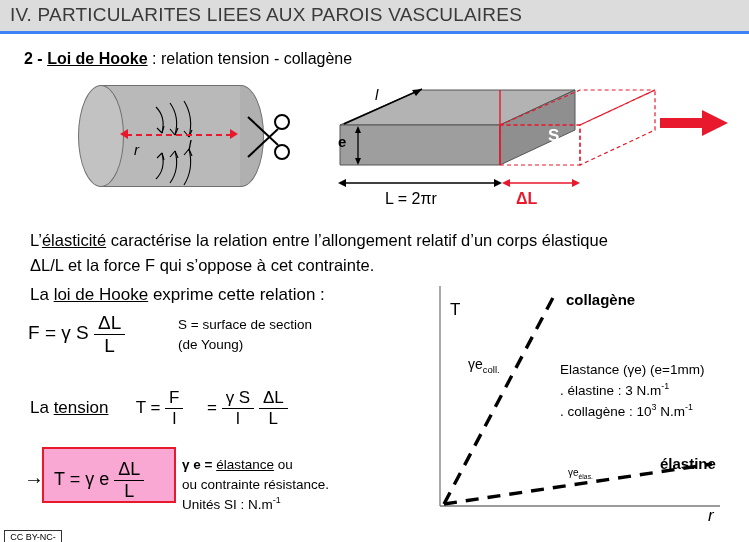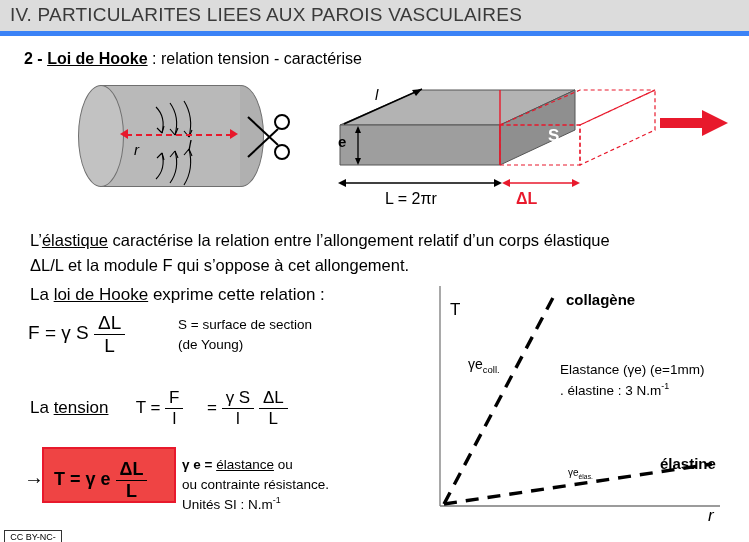--- a/index.html
+++ b/index.html
@@ -10,21 +10,21 @@
     color:#000000;
     position:relative;
     overflow:hidden;
   }
   .slide{position:absolute;left:0;top:0;width:749px;height:542px;}
 
   
   .title-bar{
     position:absolute;left:0;top:0;width:749px;height:31px;
     background:#dcdcdc;
-    border-bottom:5px solid #3b82f6;
+    border-bottom:3px solid #3b82f6;
   }
   .title-text{
     position:absolute;left:10px;top:4px;
     font-size:19px;letter-spacing:0.2px;
     color:#3a3a3a;
     font-weight:400;
   }
 
   
   .h2row{position:absolute;left:24px;top:50px;font-size:16px;white-space:nowrap;}
@@ -82,21 +82,21 @@
   .frac .den{display:block;padding:0 4px;}
   .legend{position:absolute;left:178px;top:315px;font-size:13.5px;line-height:1.45;}
 
   .tension-row{position:absolute;left:30px;top:388px;font-size:17px;}
   .tension-row u{text-decoration:underline;}
 
   
   .arrow-glyph{position:absolute;left:24px;top:466px;font-size:20px;}
   .redbox{
     position:absolute;left:42px;top:447px;width:130px;height:52px;
-    border:2.5px solid #e8192c;background:#ef4444;font-weight:bold;
+    border:2.5px solid #e8192c;background:#f9a8d4;
   }
   .redbox-inner{position:absolute;left:10px;top:10px;font-size:18px;}
 
   .defs{position:absolute;left:182px;top:455px;font-size:13.5px;line-height:1.45;}
   .defs u{text-decoration:underline;}
 
   
   .graph{position:absolute;left:420px;top:278px;width:320px;height:255px;}
   .elastance-box{position:absolute;left:140px;top:82px;font-size:13.5px;line-height:1.5;}
 
@@ -108,21 +108,21 @@
 </head>
 <body>
 
 <div class="slide">
 
   <div class="title-bar">
     <div class="title-text">IV. PARTICULARITES LIEES AUX PAROIS VASCULAIRES</div>
   </div>
 
   <div class="h2row">
-    <span class="num">2 - </span><span class="ul">Loi de Hooke</span><span> : relation tension - caractérise</span>
+    <span class="num">2 - </span><span class="ul">Loi de Hooke</span><span> : relation tension - collagène</span>
   </div>
 
   <div class="cyl-wrap">
     <div class="cyl-cap-right"></div>
     <div class="cyl-body"></div>
     <div class="cyl-cap-left"></div>
 
     <svg width="200" height="115" style="position:absolute;left:0;top:0;">
       <g stroke="#000" stroke-width="1.1" fill="none">
         <path d="M78 22 q 10 10 6 26"></path>
@@ -204,22 +204,22 @@
       </g>
     </svg>
     <div style="position:absolute;left:45px;top:6px;font-size:15px;font-style:italic;">l</div>
     <div style="position:absolute;left:8px;top:53px;font-size:15px;font-weight:bold;">e</div>
     <div style="position:absolute;left:218px;top:46px;font-size:17px;font-weight:bold;color:#fff;">S</div>
     <div style="position:absolute;left:55px;top:110px;font-size:16px;">L = 2πr</div>
     <div style="position:absolute;left:186px;top:110px;font-size:16px;font-weight:bold;color:#e8192c;">ΔL</div>
   </div>
 
   <div class="para">
-    <span>L’</span><u>élastique</u><span> caractérise la relation entre l’allongement relatif d’un corps élastique</span><br>
-    <span>ΔL/L et la module F qui s’oppose à cet allongement.</span>
+    <span>L’</span><u>élasticité</u><span> caractérise la relation entre l’allongement relatif d’un corps élastique</span><br>
+    <span>ΔL/L et la force F qui s’oppose à cet contrainte.</span>
   </div>
 
   <div class="para2">
     <span>La </span><u>loi de Hooke</u><span> exprime cette relation :</span>
   </div>
 
   <div class="formula1">
     <span>F = γ S</span>
     <span class="frac">
       <span class="num">ΔL</span>
@@ -282,20 +282,21 @@
     <div style="position:absolute;left:30px;top:22px;font-size:17px;">T</div>
     <div style="position:absolute;left:288px;top:228px;font-size:17px;font-style:italic;">r</div>
     <div style="position:absolute;left:146px;top:13px;font-size:15px;font-weight:bold;">collagène</div>
     <div style="position:absolute;left:240px;top:177px;font-size:15px;font-weight:bold;">élastine</div>
     <div style="position:absolute;left:48px;top:78px;font-size:14px;"><span>γe</span><sub>coll.</sub></div>
     <div style="position:absolute;left:148px;top:189px;font-size:10px;"><span>γe</span><sub>élas.</sub></div>
 
     <div class="elastance-box">
       <div>Elastance (γe) (e=1mm)</div>
       <div><span>. élastine : 3 N.m</span><sup>-1</sup></div>
+      <div><span>. collagène : 10</span><sup>3</sup><span> N.m</span><sup>-1</sup></div>
     </div>
   </div>
 
   <div class="cc-badge">
     <span>CC BY-NC-SA</span>
   </div>
 
 </div>
 
 </body></html>

